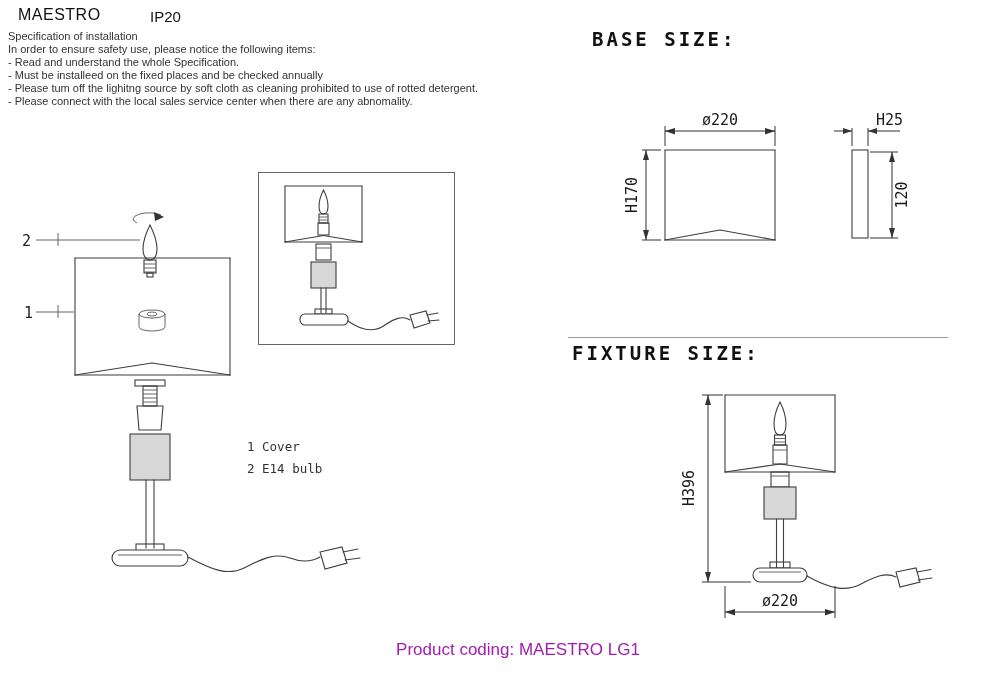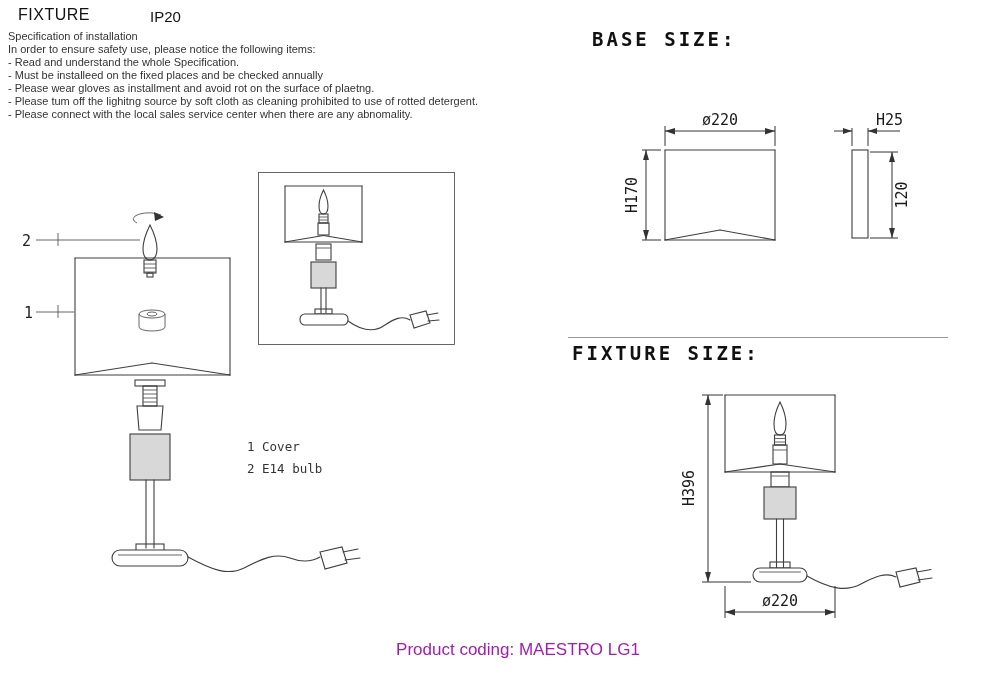--- a/index.html
+++ b/index.html
@@ -25,29 +25,28 @@
   #divider{left:568px;top:337px;width:380px;height:1px;background:#9a9a9a;}
   #legend{left:247px;top:436px;font-family:"DejaVu Sans Mono",monospace;
           font-size:12.5px;line-height:22px;color:#333;}
   #footer{left:0;top:640px;width:1000px;text-align:center;font-size:17px;color:#a21caf;margin-left:18px;}
 </style>
 </head>
 <body>
 
 <div id="page">
 
-  <div id="english" class="abs">FIXTURE</div>
+  <div id="english" class="abs">MAESTRO</div>
   <div id="ip20" class="abs">IP20</div>
 
   <div id="specblock" class="abs">
     <div>Specification of installation</div>
     <div>In order to ensure safety use, please notice the following items:</div>
     <div>- Read and understand the whole Specification.</div>
     <div>- Must be installeed on the fixed places and be checked annually</div>
-    <div>- Please wear gloves as installment and avoid rot on the surface of plaetng.</div>
     <div>- Please tum off the lighitng source by soft cloth as cleaning prohibited to use of rotted detergent.</div>
     <div>- Please connect with the local sales service center when there are any abnomality.</div>
   </div>
 
   <div id="basetitle" class="abs sectitle">BASE SIZE:</div>
   <div id="divider" class="abs"></div>
   <div id="fixturetitle" class="abs sectitle">FIXTURE SIZE:</div>
 
   <svg style="left:20px;top:200px;" width="360" height="400" viewBox="0 0 360 400">
     <g>

